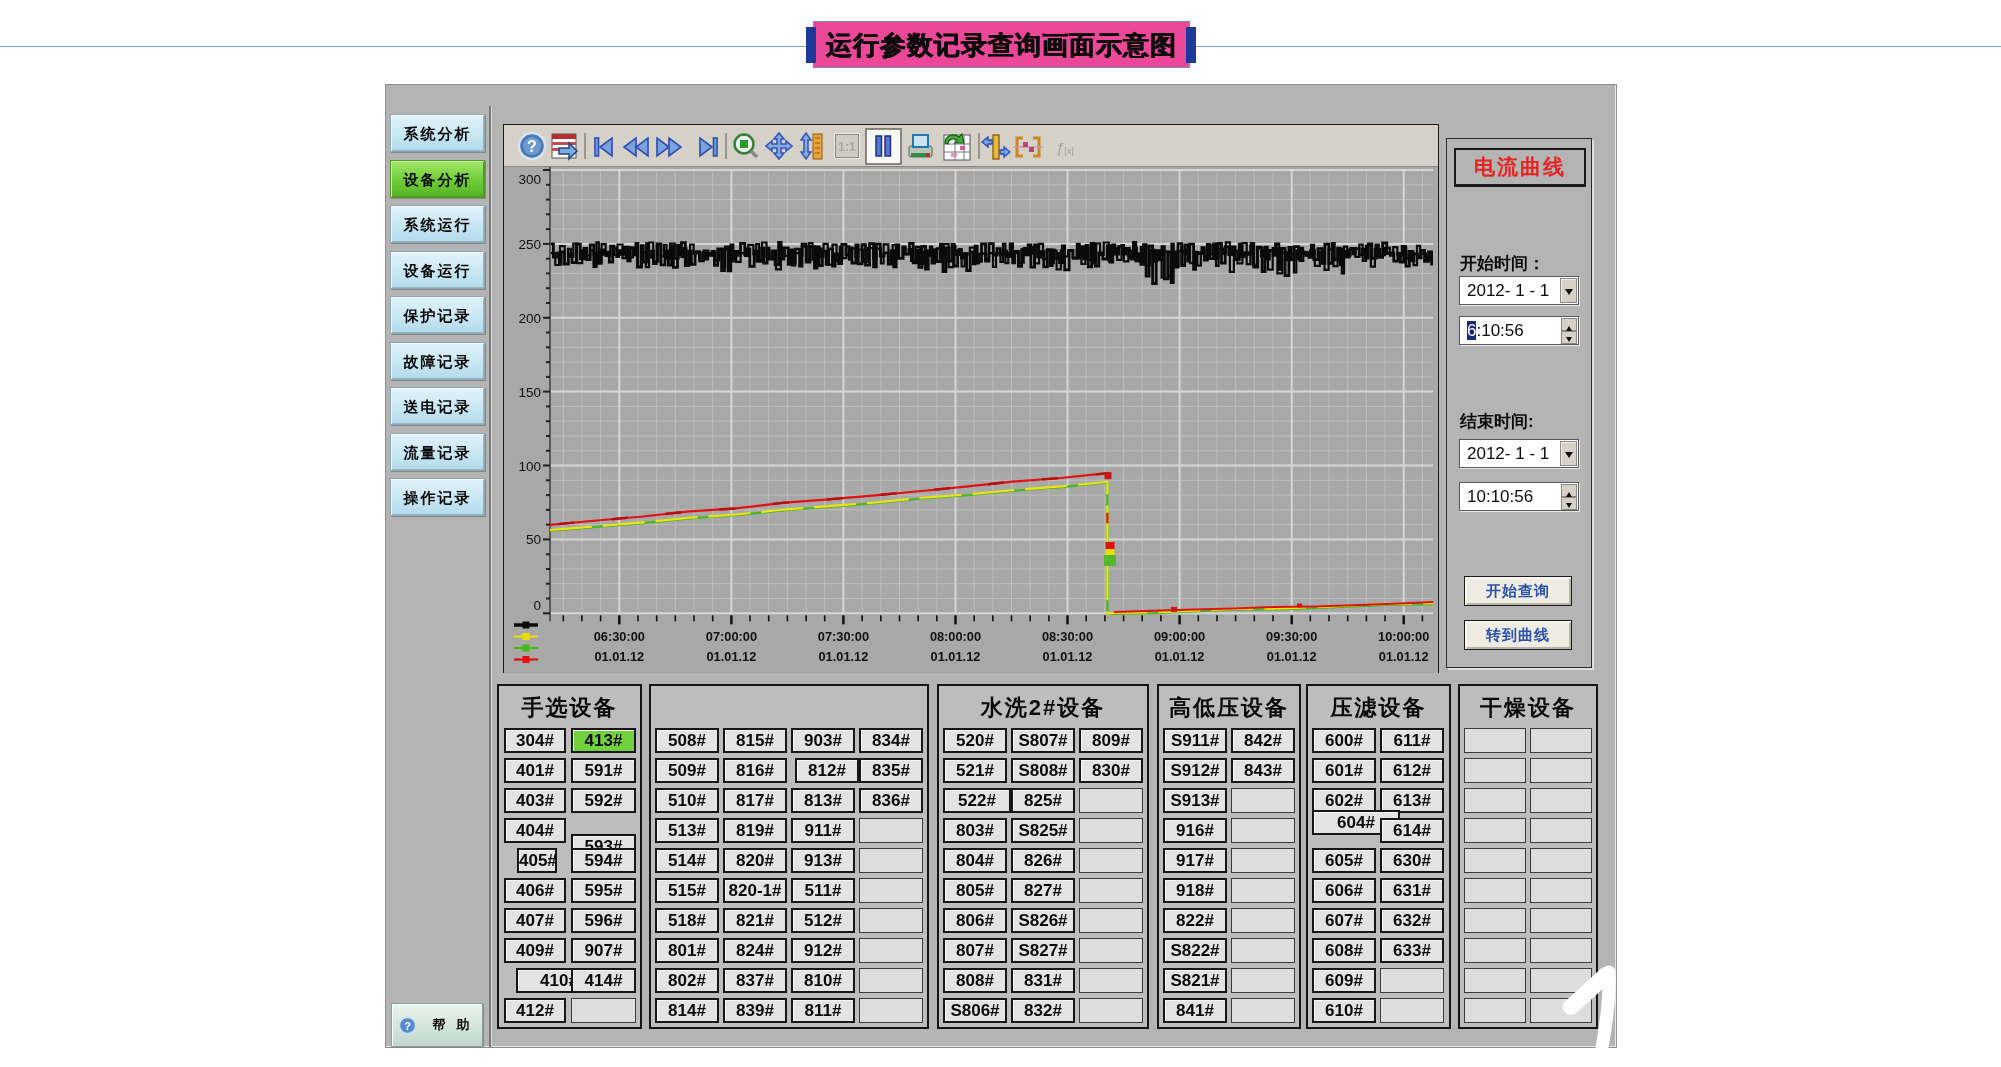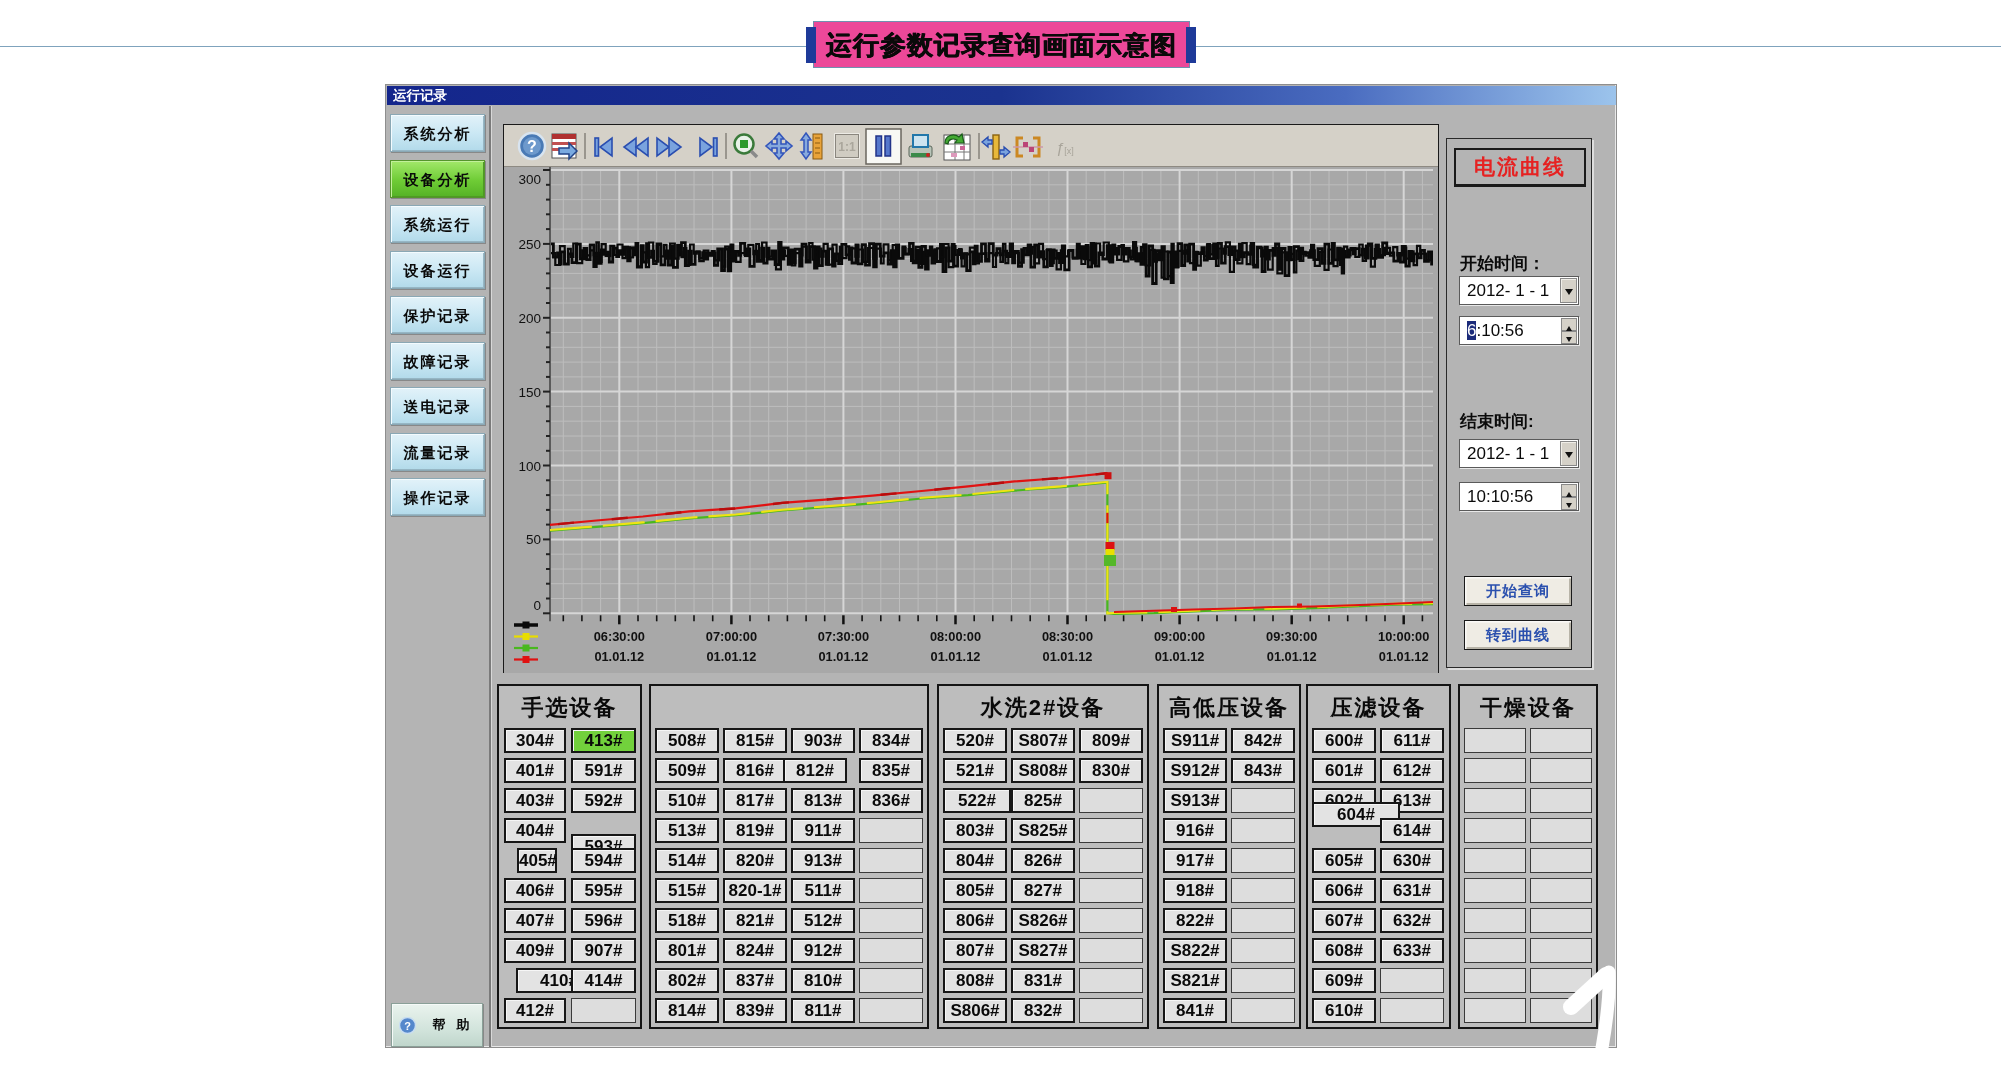--- a/index.html
+++ b/index.html
@@ -30,21 +30,20 @@
 .bc{position:absolute;height:25px;background:#e3e3e3;border:2px solid #161616;box-shadow:inset 1px 1px 0 #f6f6f6;font-size:17px;font-weight:bold;color:#0a0a0a;text-align:center;line-height:21px}
 .bc.gr{background:#72d13c}
 .ec{position:absolute;height:25px;background:#dddddd;border:1px solid #3a3a3a}
 </style></head>
 <body>
 <div class="topline"></div>
 <div class="bluebar" style="left:806px"></div>
 <div class="bluebar" style="left:1186px"></div>
 <div class="tbox">运行参数记录查询画面示意图</div>
 <div class="win">
-<div class="cap">运行记录</div>
 <div class="sb" style="top:29px">系统分析</div>
 <div class="sb green" style="top:75px">设备分析</div>
 <div class="sb" style="top:120px">系统运行</div>
 <div class="sb" style="top:166px">设备运行</div>
 <div class="sb" style="top:211px">保护记录</div>
 <div class="sb" style="top:257px">故障记录</div>
 <div class="sb" style="top:302px">送电记录</div>
 <div class="sb" style="top:348px">流量记录</div>
 <div class="sb" style="top:393px">操作记录</div>
 <div class="vsep"></div>
@@ -388,21 +387,21 @@
       <div class="bc" style="left:5px;top:312px;width:62px">412#</div>
       <div class="ec" style="left:72px;top:312px;width:65px"></div>
     </div>
 <div class="bp" style="left:263px;top:599px;width:280px;height:345px">
       <div class="bc" style="left:4px;top:42px;width:64px">508#</div>
       <div class="bc" style="left:72px;top:42px;width:64px">815#</div>
       <div class="bc" style="left:140px;top:42px;width:64px">903#</div>
       <div class="bc" style="left:208px;top:42px;width:64px">834#</div>
       <div class="bc" style="left:4px;top:72px;width:64px">509#</div>
       <div class="bc" style="left:72px;top:72px;width:64px">816#</div>
-      <div class="bc" style="left:132px;top:72px;width:64px">812#</div>
+      <div class="bc" style="left:144px;top:72px;width:64px">812#</div>
       <div class="bc" style="left:208px;top:72px;width:64px">835#</div>
       <div class="bc" style="left:4px;top:102px;width:64px">510#</div>
       <div class="bc" style="left:72px;top:102px;width:64px">817#</div>
       <div class="bc" style="left:140px;top:102px;width:64px">813#</div>
       <div class="bc" style="left:208px;top:102px;width:64px">836#</div>
       <div class="bc" style="left:4px;top:132px;width:64px">513#</div>
       <div class="bc" style="left:72px;top:132px;width:64px">819#</div>
       <div class="bc" style="left:140px;top:132px;width:64px">911#</div>
       <div class="ec" style="left:208px;top:132px;width:64px"></div>
       <div class="bc" style="left:4px;top:162px;width:64px">514#</div>
@@ -487,21 +486,21 @@
       <div class="ec" style="left:72px;top:312px;width:64px"></div>
     </div>
 <div class="bp" style="left:920px;top:599px;width:145px;height:345px">
       <div class="bph">压滤设备</div>
       <div class="bc" style="left:4px;top:42px;width:64px">600#</div>
       <div class="bc" style="left:72px;top:42px;width:64px">611#</div>
       <div class="bc" style="left:4px;top:72px;width:64px">601#</div>
       <div class="bc" style="left:72px;top:72px;width:64px">612#</div>
       <div class="bc" style="left:4px;top:102px;width:64px">602#</div>
       <div class="bc" style="left:72px;top:102px;width:64px">613#</div>
-      <div class="bc" style="left:4px;top:116px;width:88px">604#</div>
+      <div class="bc" style="left:4px;top:124px;width:88px">604#</div>
       <div class="bc" style="left:72px;top:132px;width:64px">614#</div>
       <div class="bc" style="left:4px;top:162px;width:64px">605#</div>
       <div class="bc" style="left:72px;top:162px;width:64px">630#</div>
       <div class="bc" style="left:4px;top:192px;width:64px">606#</div>
       <div class="bc" style="left:72px;top:192px;width:64px">631#</div>
       <div class="bc" style="left:4px;top:222px;width:64px">607#</div>
       <div class="bc" style="left:72px;top:222px;width:64px">632#</div>
       <div class="bc" style="left:4px;top:252px;width:64px">608#</div>
       <div class="bc" style="left:72px;top:252px;width:64px">633#</div>
       <div class="bc" style="left:4px;top:282px;width:64px">609#</div>

